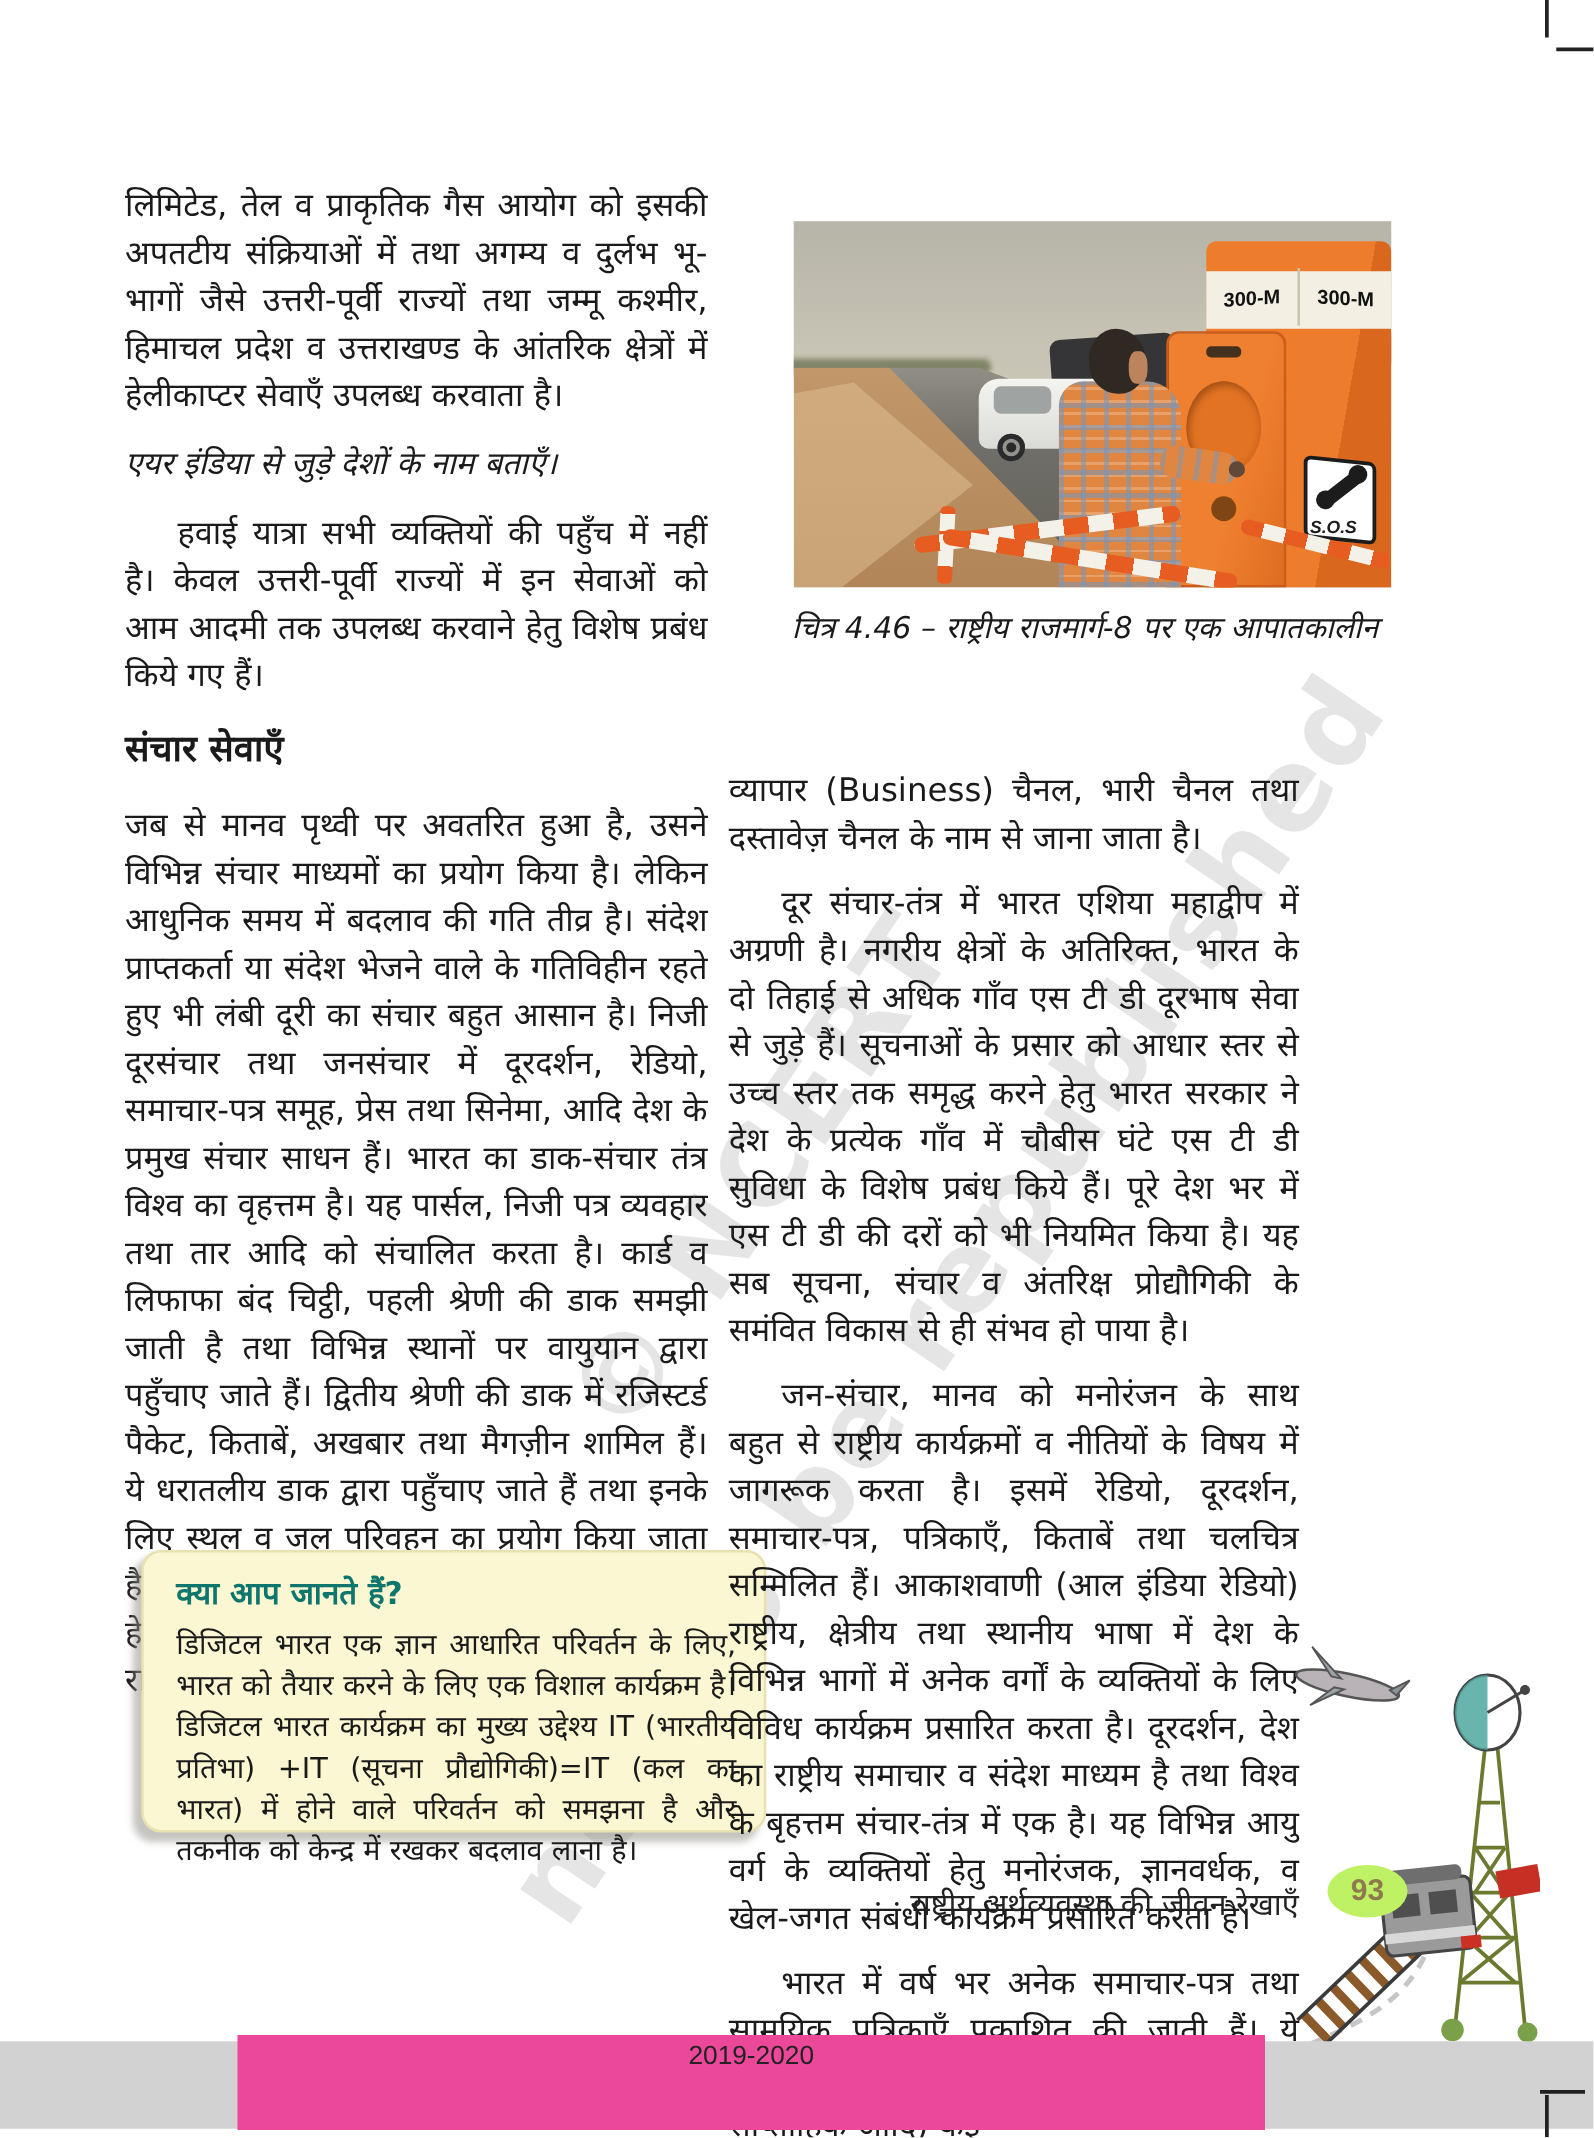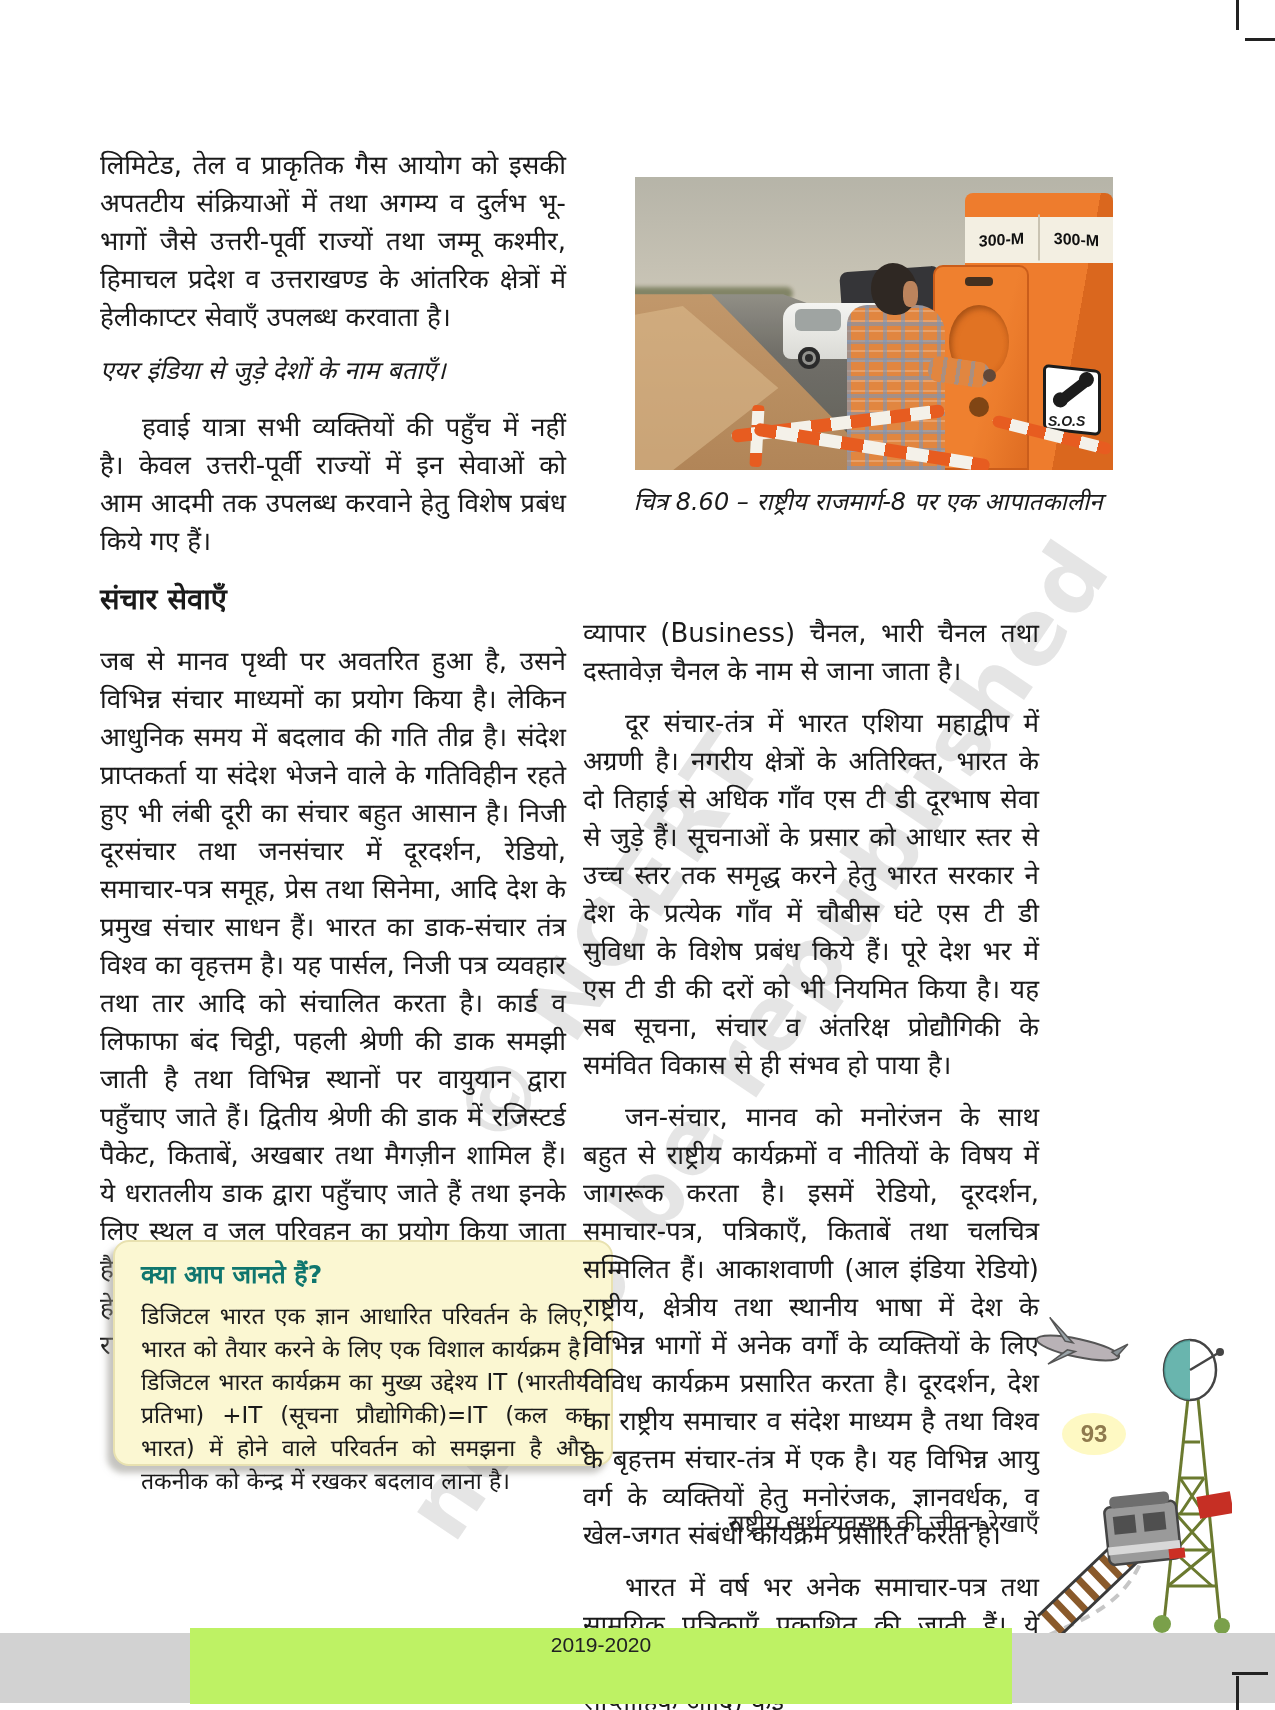--- a/index.html
+++ b/index.html
@@ -95,27 +95,27 @@
     background:repeating-linear-gradient(90deg,#e65415 0 18px,#f4f1e8 18px 36px);}
   .post{left:116px;top:228px;width:12px;height:62px;transform:rotate(3deg);border-radius:4px;
     background:repeating-linear-gradient(0deg,#e65415 0 14px,#f4f1e8 14px 28px);}
   .haze{left:0;top:0;width:100%;height:100%;background:rgba(255,255,255,.05);}
   .caption{position:absolute;left:588px;top:484px;width:560px;text-align:center;
     font-style:italic;font-size:24px;line-height:36px;z-index:2;}
 
   
   .running-title{position:absolute;left:583px;top:1506px;width:456px;text-align:right;
     font-size:24.5px;color:#222;z-index:3;}
-  .page-badge{position:absolute;left:1062px;top:1413px;width:64px;height:42px;background:#fef9c3;
+  .page-badge{position:absolute;left:1062px;top:1492px;width:64px;height:42px;background:#bef264;
     border-radius:50%;display:flex;align-items:center;justify-content:center;
     font-size:24px;font-weight:bold;color:#8f7a4e;z-index:3;font-family:"Liberation Sans",sans-serif;}
   .collage{position:absolute;left:1022px;top:1286px;width:210px;height:370px;z-index:2;}
 
   .bottom-gray{position:absolute;left:0;top:1633px;width:1275px;height:70px;background:#D2D2D2;z-index:2;}
-  .bottom-yellow{position:absolute;left:190px;top:1628px;width:822px;height:76px;background:#bef264;z-index:3;
+  .bottom-yellow{position:absolute;left:190px;top:1628px;width:822px;height:76px;background:#ec4899;z-index:3;
     text-align:center;font-size:21px;color:#222;font-family:"Liberation Sans",sans-serif;padding-top:5px;box-sizing:border-box;}
 
   .mark{position:absolute;background:#222;z-index:4;}
   .mark.v1{left:1236px;top:0;width:3px;height:30px;}
   .mark.h1{left:1245px;top:38px;width:30px;height:3px;}
   .mark.h2{left:1232px;top:1672px;width:36px;height:3px;}
   .mark.v2{left:1236px;top:1676px;width:3px;height:34px;}
 </style>
 </head>
 <body>
@@ -172,21 +172,21 @@
       <div class="man-arm"></div>
       <div class="man-hand"></div>
       <div class="post"></div>
       <div class="bar1"></div>
       <div class="bar2"></div>
       <div class="bar3"></div>
       <div class="haze"></div>
     </div>
   </div>
   <div class="caption">
-    <div>चित्र 8.60 – राष्ट्रीय राजमार्ग-8 पर एक आपातकालीन</div>
+    <div>चित्र 4.46 – राष्ट्रीय राजमार्ग-8 पर एक आपातकालीन</div>
   </div>
 
   <div class="col right-col">
     <p class="para">व्यापार (Business) चैनल, भारी चैनल तथा दस्तावेज़ चैनल के नाम से जाना जाता है।</p>
     <p class="para indent">दूर संचार-तंत्र में भारत एशिया महाद्वीप में अग्रणी है। नगरीय क्षेत्रों के अतिरिक्त, भारत के दो तिहाई से अधिक गाँव एस टी डी दूरभाष सेवा से जुड़े हैं। सूचनाओं के प्रसार को आधार स्तर से उच्च स्तर तक समृद्ध करने हेतु भारत सरकार ने देश के प्रत्येक गाँव में चौबीस घंटे एस टी डी सुविधा के विशेष प्रबंध किये हैं। पूरे देश भर में एस टी डी की दरों को भी नियमित किया है। यह सब सूचना, संचार व अंतरिक्ष प्रोद्यौगिकी के समंवित विकास से ही संभव हो पाया है।</p>
     <p class="para indent">जन-संचार, मानव को मनोरंजन के साथ बहुत से राष्ट्रीय कार्यक्रमों व नीतियों के विषय में जागरूक करता है। इसमें रेडियो, दूरदर्शन, समाचार-पत्र, पत्रिकाएँ, किताबें तथा चलचित्र सम्मिलित हैं। आकाशवाणी (आल इंडिया रेडियो) राष्ट्रीय, क्षेत्रीय तथा स्थानीय भाषा में देश के विभिन्न भागों में अनेक वर्गों के व्यक्तियों के लिए विविध कार्यक्रम प्रसारित करता है। दूरदर्शन, देश का राष्ट्रीय समाचार व संदेश माध्यम है तथा विश्व के बृहत्तम संचार-तंत्र में एक है। यह विभिन्न आयु वर्ग के व्यक्तियों हेतु मनोरंजक, ज्ञानवर्धक, व खेल-जगत संबंधी कार्यक्रम प्रसारित करता है।</p>
     <p class="para indent">भारत में वर्ष भर अनेक समाचार-पत्र तथा सामयिक पत्रिकाएँ प्रकाशित की जाती हैं। ये पत्रिकाएँ सामयिक होने के नाते (जैसे मासिक, साप्ताहिक आदि) कई</p>
   </div>
 
   <div class="running-title">राष्ट्रीय अर्थव्यवस्था की जीवन रेखाएँ</div>

